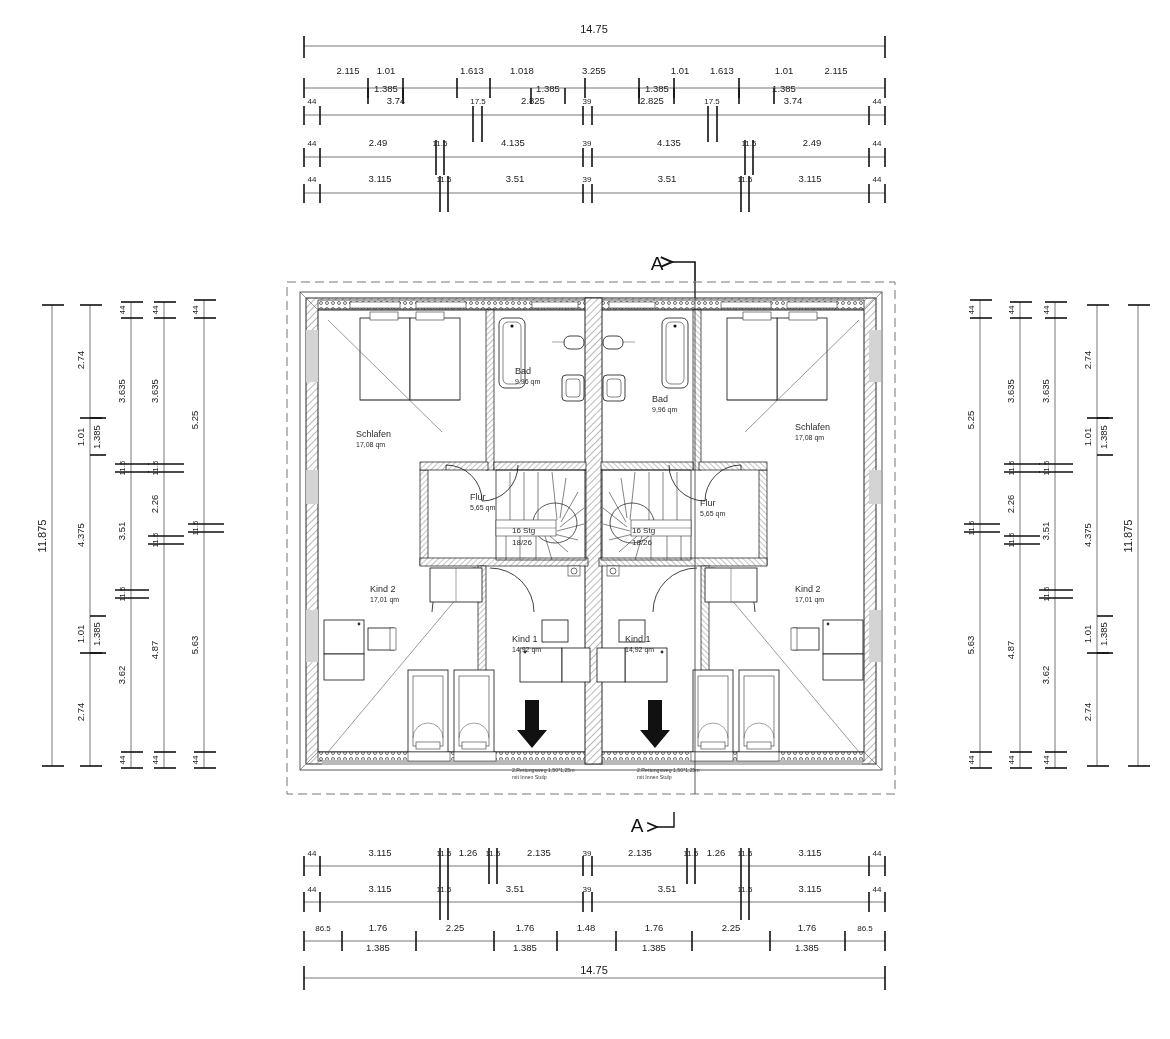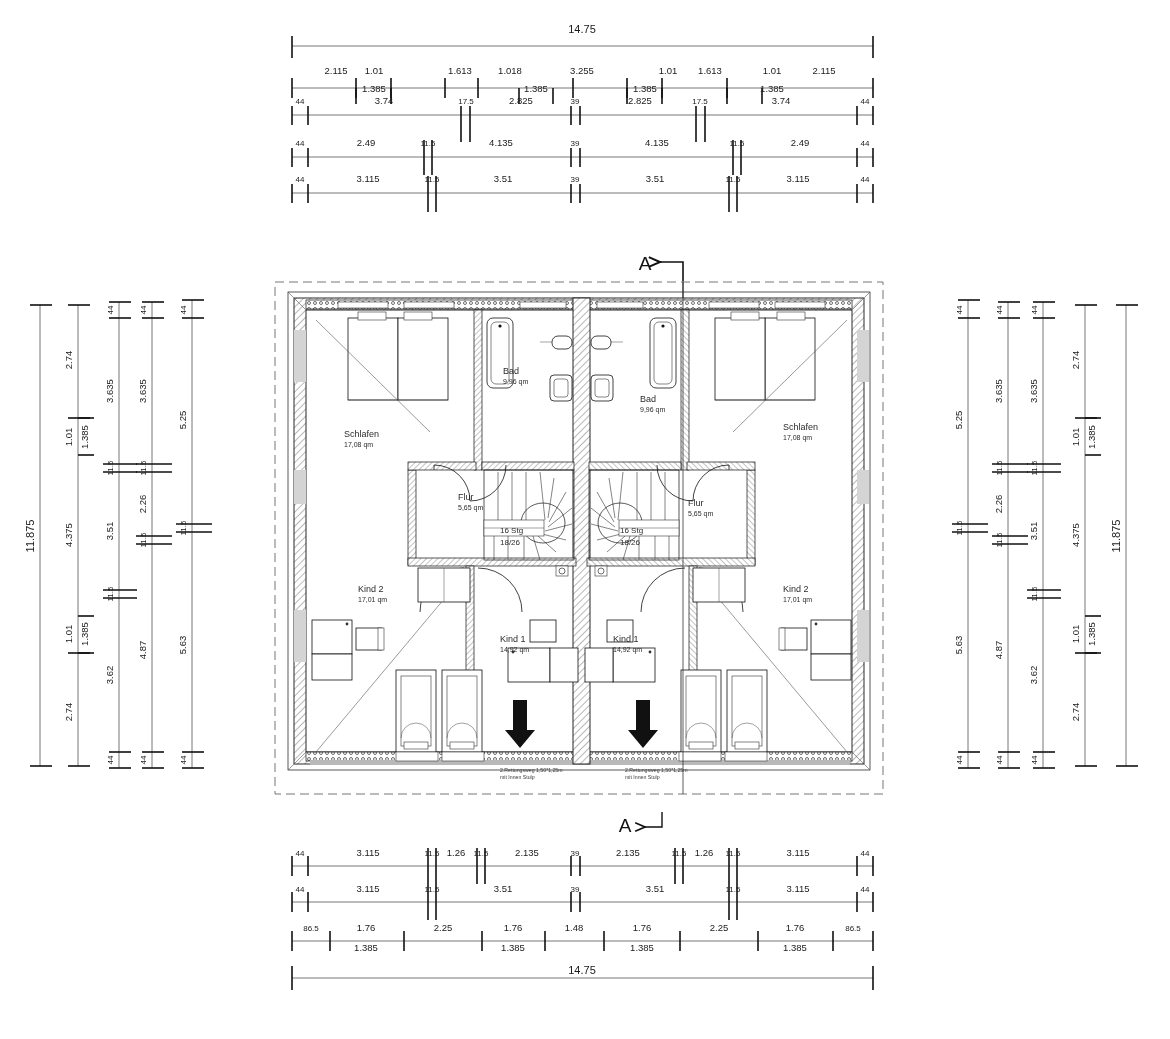--- a/index.html
+++ b/index.html
@@ -2,21 +2,21 @@
 <html><head>
 <meta charset="utf-8">
 <title>Grundriss</title>
 <style>
   html,body{margin:0;padding:0;background:#ffffff;}
   body{
     width:1170px;height:1039px;position:relative;overflow:hidden;
     font-family:"Liberation Sans","DejaVu Sans",sans-serif;
     color:#1a1a1a;
   }
-  #stage{position:absolute;inset:0;}
+  #stage{position:absolute;inset:0;margin-left:12px;}
   svg{display:block;}
   .dimtxt{font-size:9.5px;fill:#1a1a1a;font-family:"Liberation Sans",sans-serif;}
   .dimtxt-sm{font-size:8px;fill:#1a1a1a;font-family:"Liberation Sans",sans-serif;}
   .dimtxt-lg{font-size:11px;fill:#1a1a1a;font-family:"Liberation Sans",sans-serif;}
   .roomname{font-size:9px;fill:#2b2b2b;font-family:"Liberation Sans",sans-serif;}
   .roomarea{font-size:7px;fill:#2b2b2b;font-family:"Liberation Sans",sans-serif;}
   .stgtxt{font-size:8px;fill:#2b2b2b;font-family:"Liberation Sans",sans-serif;}
   .secmark{font-size:19px;fill:#111;font-family:"Liberation Sans",sans-serif;}
   .notetxt{font-size:5.2px;fill:#3a3a3a;font-family:"Liberation Sans",sans-serif;}
   .dimline{stroke:#777;stroke-width:1;fill:none;}

